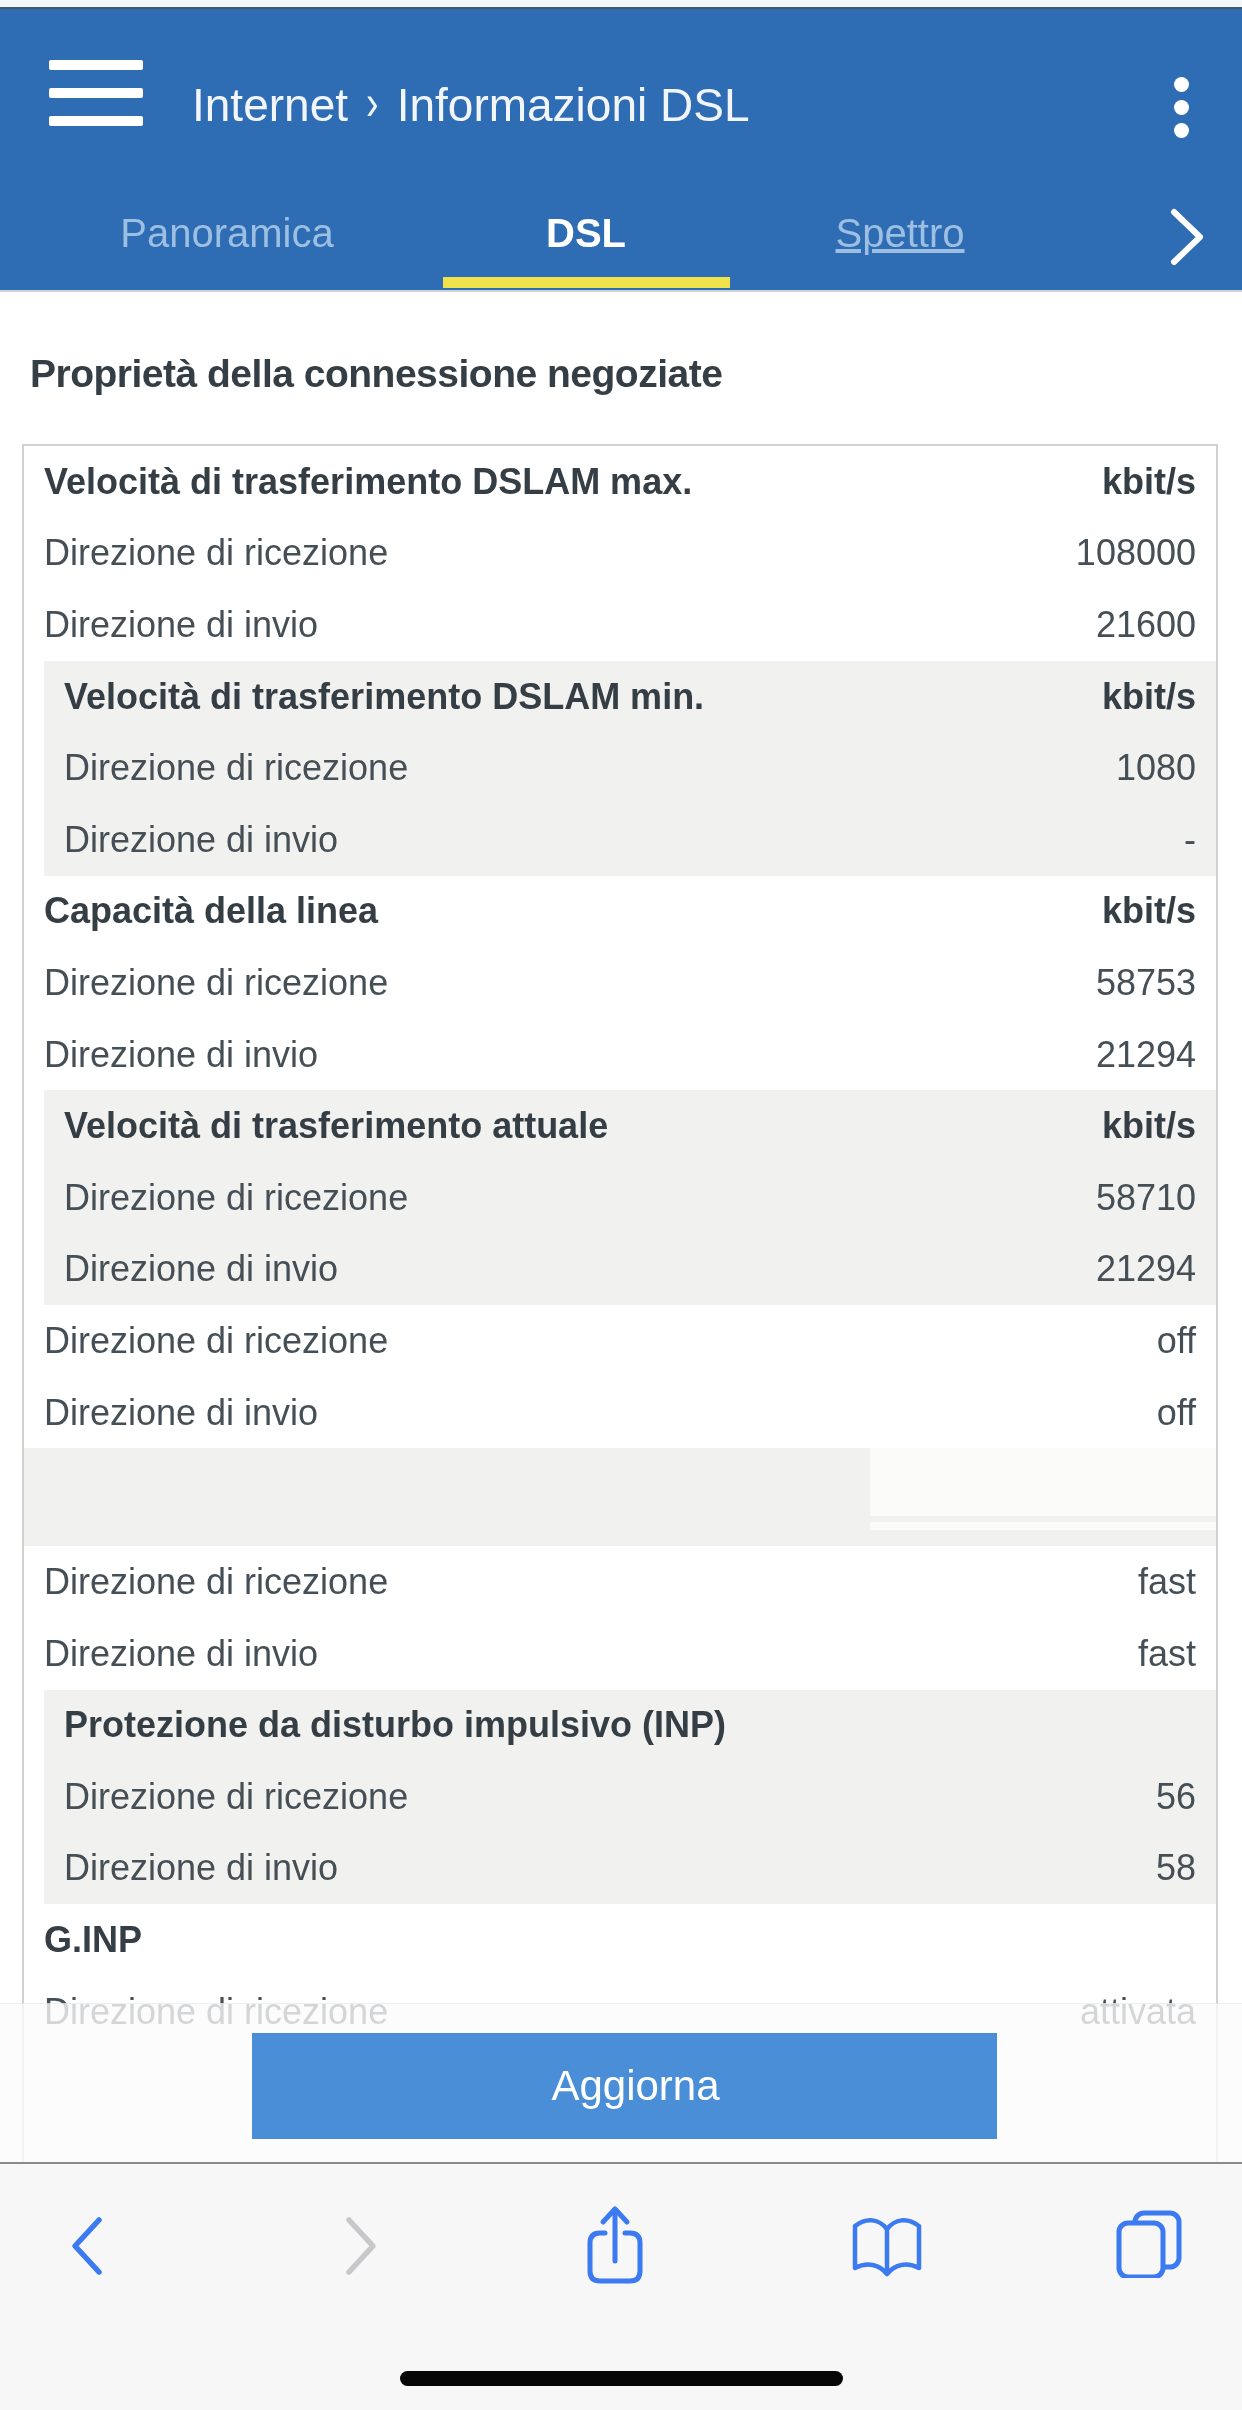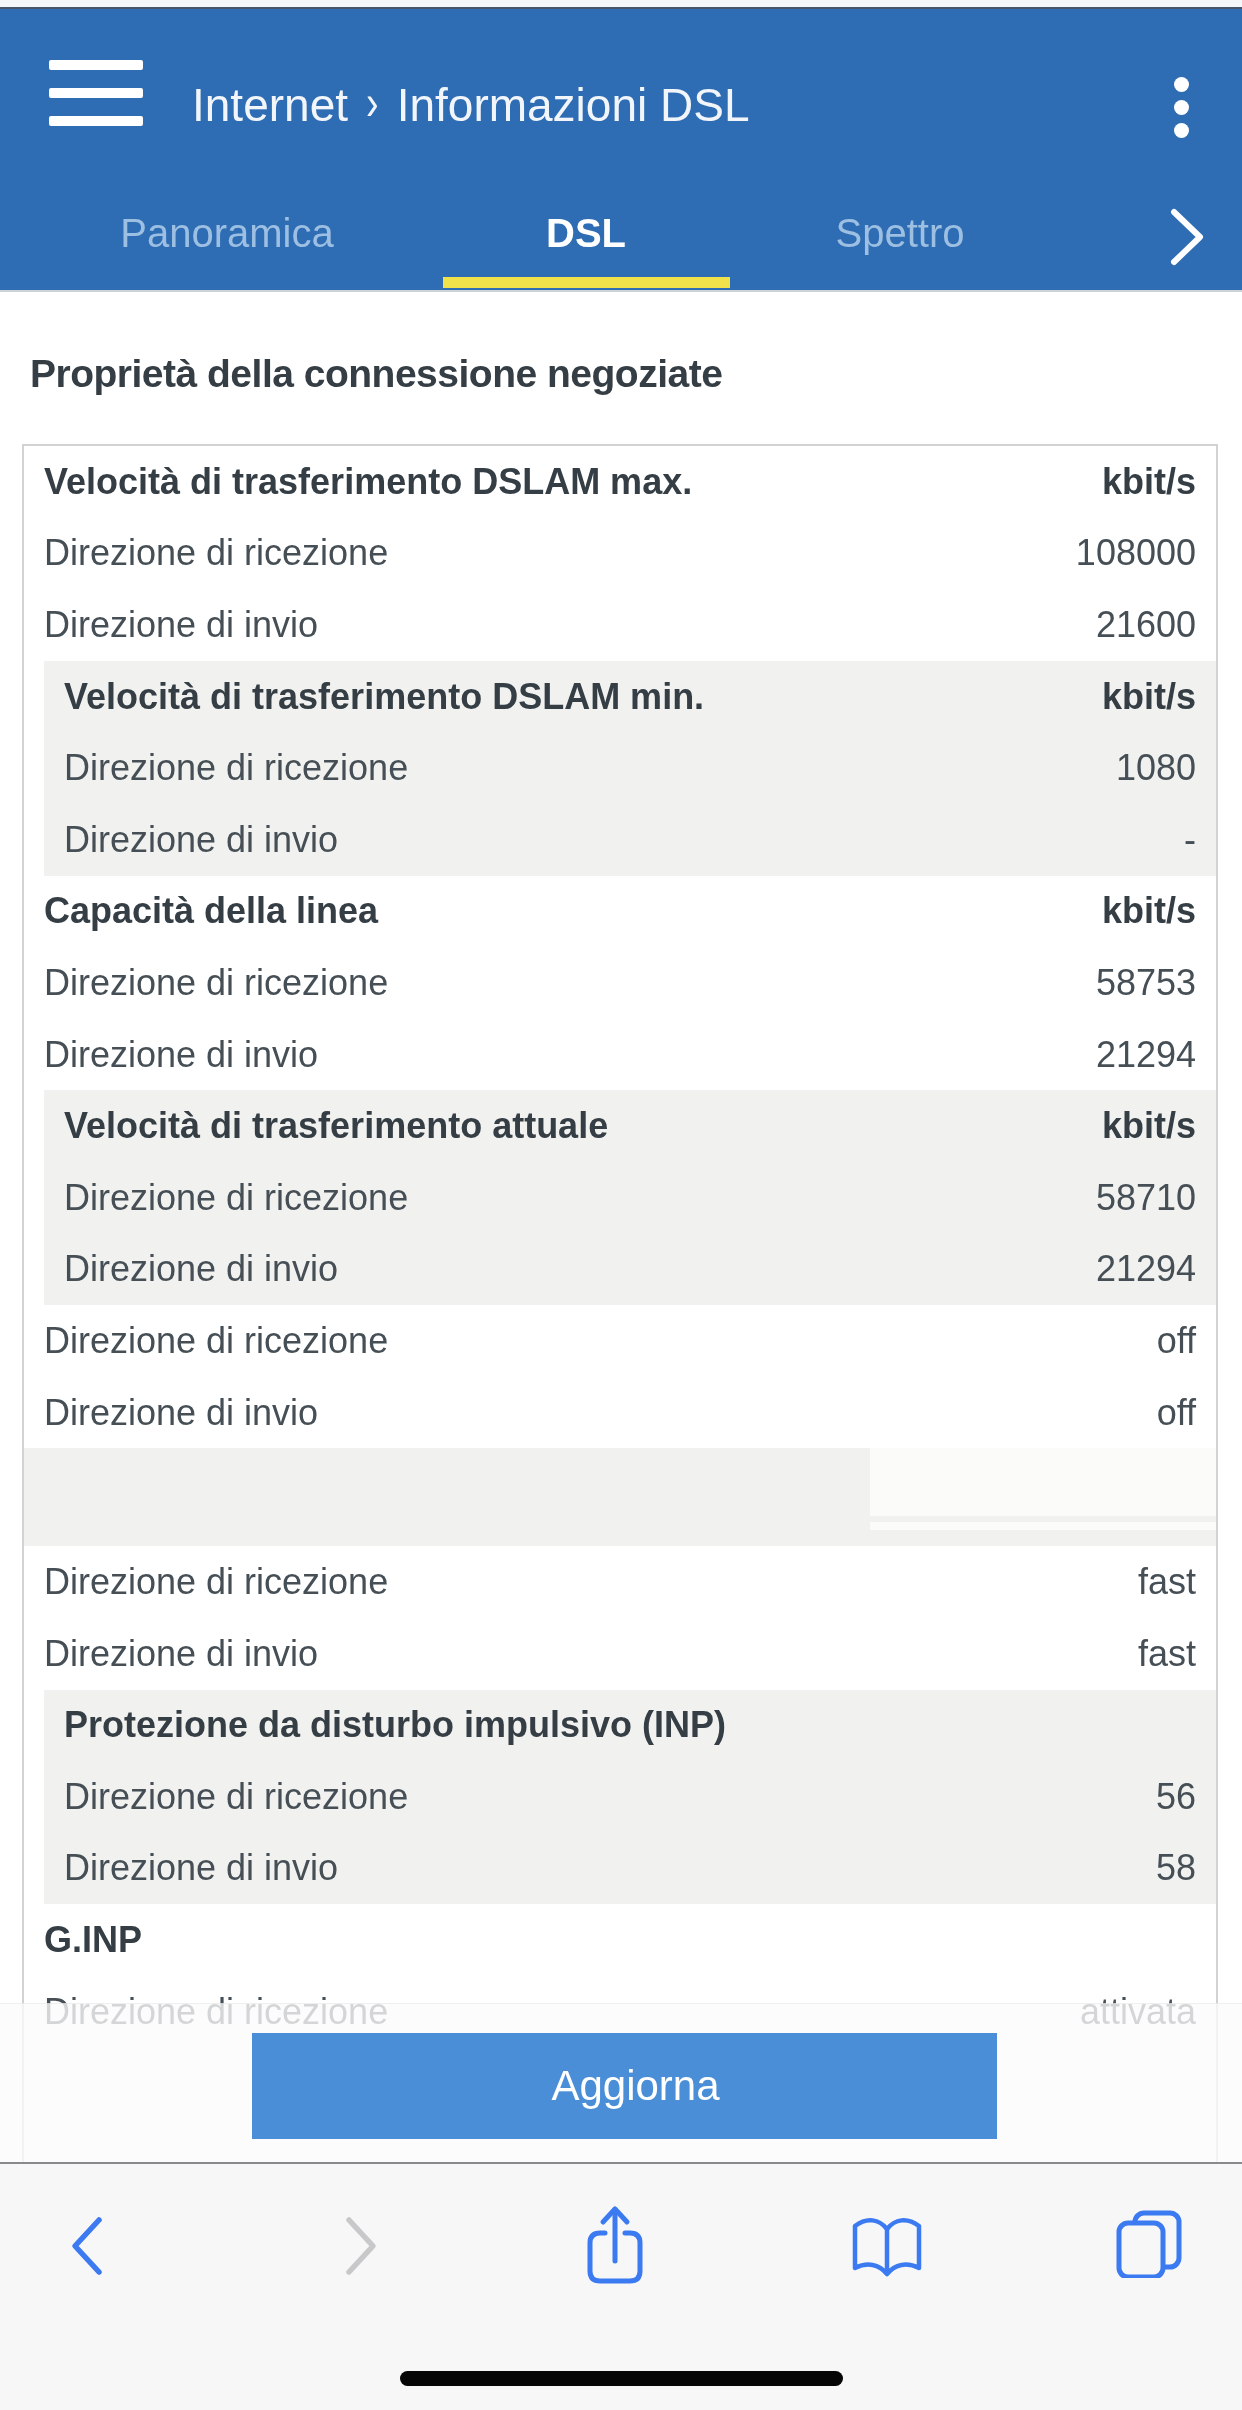--- a/index.html
+++ b/index.html
@@ -68,21 +68,21 @@
       <span>Internet</span><span class="sep">›</span><span>Informazioni DSL</span>
     </div>
     <div class="kebab">
       <div class="dot d1"></div>
       <div class="dot d2"></div>
       <div class="dot d3"></div>
     </div>
 
     <div class="tab" style="left:227px;">Panoramica</div>
     <div class="tab active" style="left:586px;">DSL</div>
-    <div class="tab" style="left:900px;">Spettro</div>
+    <div class="tab" style="left:900px;text-decoration:underline;">Spettro</div>
     <div class="tab-underline"></div>
     <div class="tab-more">
       <svg width="36" height="58" viewBox="0 0 36 58">
           <polyline points="5,4 31,29 5,54" fill="none" stroke="#ffffff" stroke-width="6" stroke-linecap="round" stroke-linejoin="round"></polyline>
         </svg>
     </div>
   </div>
 
   <div class="page-title">Proprietà della connessione negoziate</div>
 

